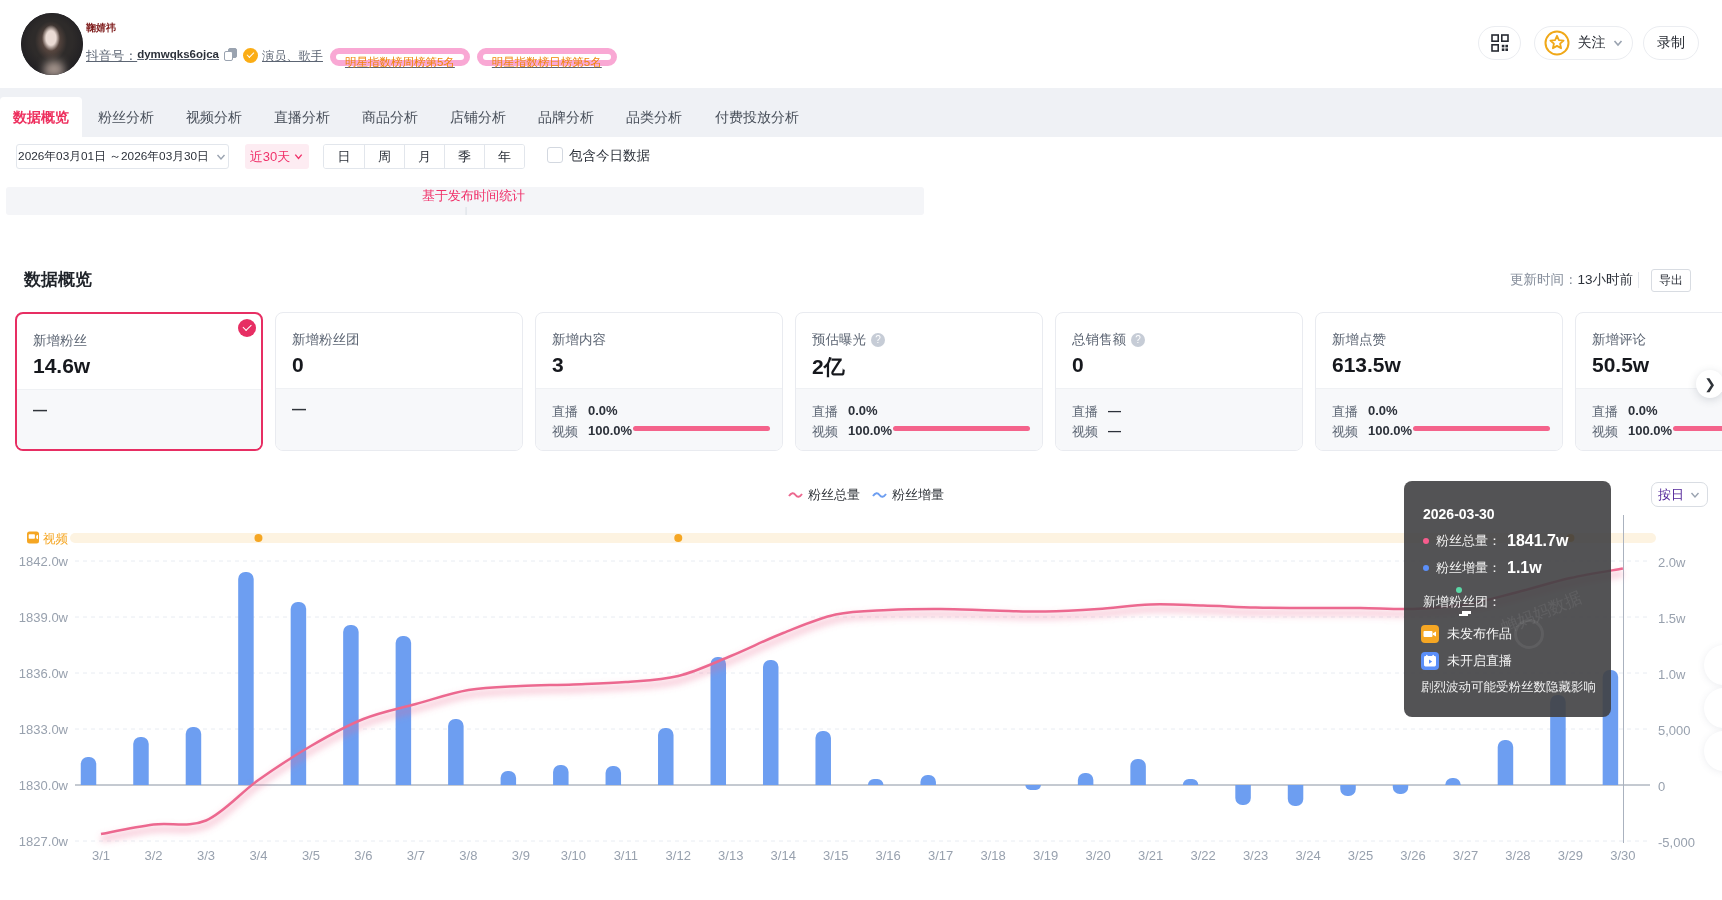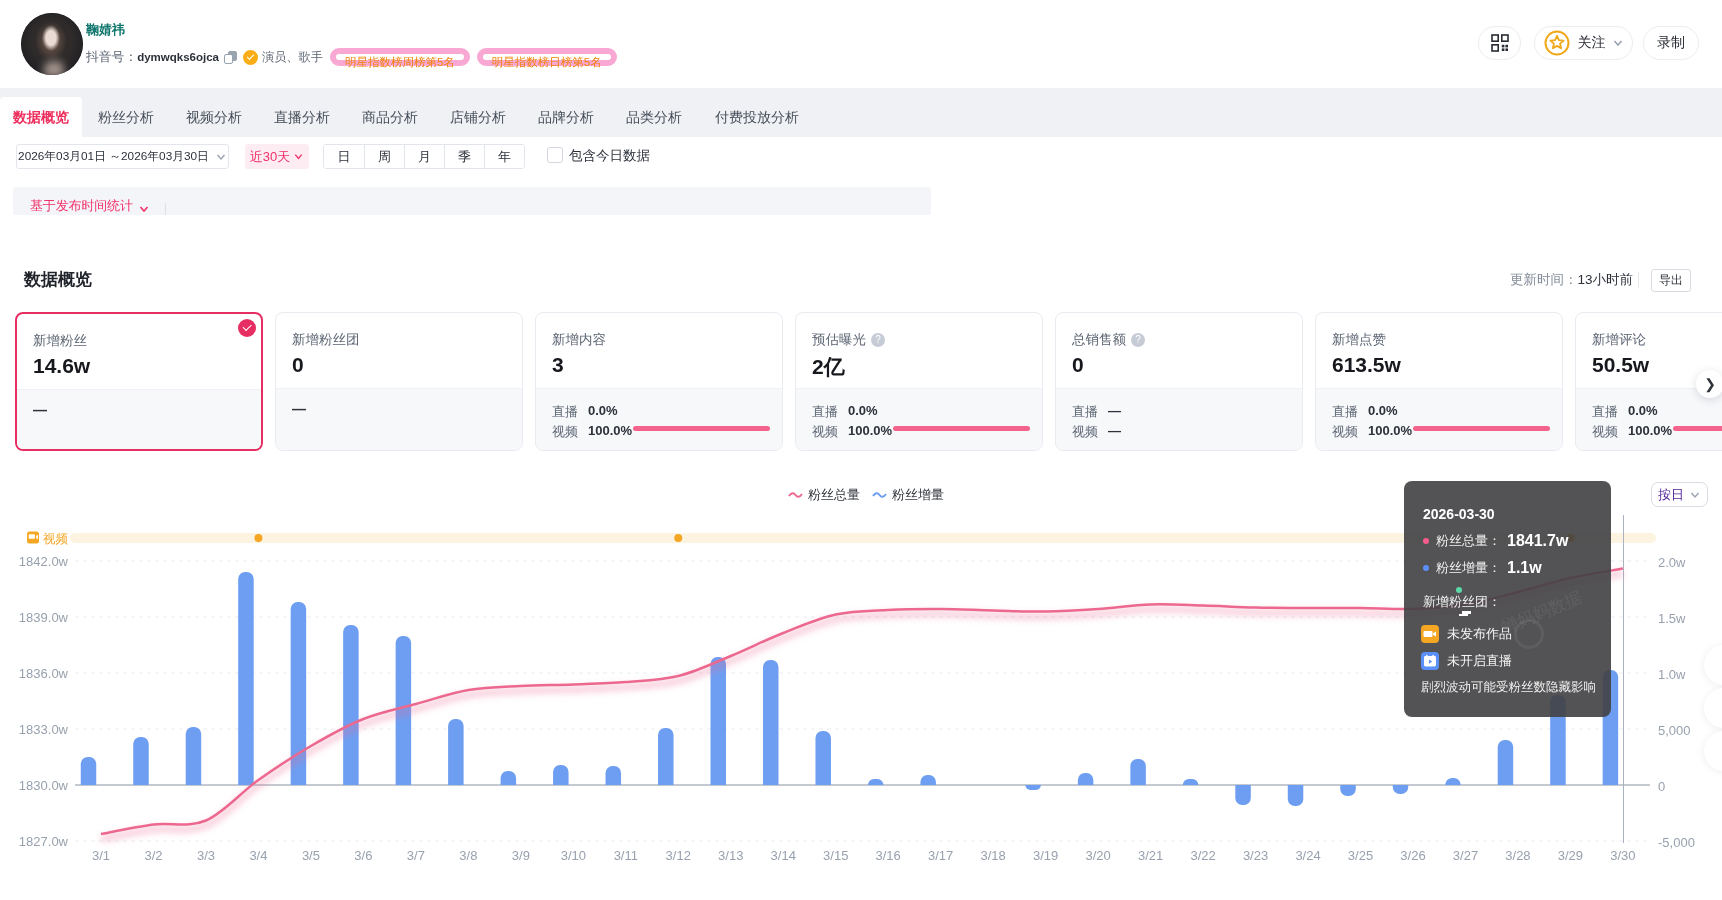--- a/index.html
+++ b/index.html
@@ -9,22 +9,22 @@
 
 
 #hdr{position:absolute;left:0;top:0;width:1722px;height:88px;background:#fff;}
 #ava{position:absolute;left:21px;top:13px;width:62px;height:62px;border-radius:50%;overflow:hidden;
 background:#27262b;}
 #ava .hair{position:absolute;left:0;top:0;width:62px;height:62px;border-radius:50%;
 background:radial-gradient(ellipse 9px 13px at 30px 25px, #eadbd4 0 55%, rgba(234,219,212,0) 100%),
 radial-gradient(ellipse 16px 20px at 30px 28px, #57463f 0 50%, rgba(60,50,45,0) 100%),
 radial-gradient(circle at 50% 45%, #2e2b2a 0 45%, #1f1e22 78%, #2a2a30 100%);}
 #ava .sh{position:absolute;left:23px;top:48px;width:20px;height:16px;background:rgba(205,186,175,.75);border-radius:45% 45% 0 0;filter:blur(4px);}
-.name{position:absolute;left:86px;top:21px;font-size:13px;font-weight:bold;color:#0f766e;}
-.row2{position:absolute;left:86px;top:48px;height:18px;font-size:12.8px;color:#5c6573;display:flex;align-items:center;}
+.name{position:absolute;left:86px;top:21px;font-size:10px;font-weight:bold;color:#7f1d1d;}
+.row2{position:absolute;left:86px;top:48px;height:18px;font-size:12.8px;color:#5c6573;display:flex;text-decoration:underline;}
 .dyid{color:#2c313a;font-weight:bold;margin-right:5px;font-size:11.5px;}
 .copyic{width:13px;height:13px;margin-right:6px;position:relative;display:inline-block;}
 .copyic i{position:absolute;border:1.4px solid #9aa3b0;border-radius:2px;width:9px;height:10px;background:#fff;}
 .copyic i.b{left:0;bottom:0;}.copyic i.t{right:0;top:0;background:#9aa3b0;}
 .vbadge{width:15px;height:15px;border-radius:50%;background:#fbad15;margin-right:4px;position:relative;flex:none;}
 .vbadge:after{content:"";position:absolute;left:4px;top:4.2px;width:6px;height:3.2px;border-left:1.6px solid #fff;border-bottom:1.6px solid #fff;transform:rotate(-45deg);}
 .pill{height:18px;line-height:16.5px;border:6px solid #f9a8d4;border-radius:9px;color:#f08307;font-size:11.5px;padding:0 9px;margin-left:7px;white-space:nowrap;}
 .hbtn{position:absolute;top:26px;height:34px;border:1px solid #ebedf1;border-radius:17px;background:#fff;
 display:flex;align-items:center;justify-content:center;font-size:14px;color:#272b33;}
 
@@ -41,22 +41,22 @@
 font-size:11.8px;color:#2c313a;display:flex;align-items:center;justify-content:center;white-space:nowrap;}
 .quick{position:absolute;left:243px;top:7px;width:64px;height:25px;background:#fdecf2;border-radius:3px;
 font-size:13px;color:#f0316a;display:flex;align-items:center;justify-content:center;}
 #seg{position:absolute;left:321px;top:7px;height:25px;display:flex;border:1px solid #e2e6ec;border-radius:3px;overflow:hidden;}
 #seg div{width:40px;height:23px;line-height:23px;text-align:center;font-size:13px;color:#2c313a;background:#fff;border-left:1px solid #e2e6ec;}
 #seg div:first-child{border-left:none;}
 .cbx{position:absolute;left:545px;top:10px;width:16px;height:16px;border:1px solid #d3d8e0;border-radius:3px;background:#fff;}
 .cbxl{position:absolute;left:567px;top:10px;font-size:13.5px;color:#2c313a;}
 
 
-#notice{position:absolute;left:13px;top:187px;width:918px;height:28px;background:#f4f5f8;border-radius:3px;
-display:flex;align-items:flex-end;font-size:12px;letter-spacing:-0.15px;color:#30343a;white-space:nowrap;overflow:hidden;}
+#notice{position:absolute;left:6px;top:187px;width:918px;height:28px;background:#f4f5f8;border-radius:3px;
+display:flex;align-items:center;font-size:12px;letter-spacing:-0.15px;color:#30343a;white-space:nowrap;overflow:hidden;flex-direction:column;}
 
 
 #sect{position:absolute;left:24px;top:268px;font-size:17px;font-weight:bold;color:#21252b;}
 #upd{position:absolute;right:89px;top:271px;font-size:13.5px;color:#878f9c;}
 #upd b{color:#2c313a;font-weight:normal;}
 #vline1{position:absolute;left:1638px;top:272px;width:1px;height:16px;background:#e4e7ec;}
 #export{position:absolute;left:1651px;top:269px;width:40px;height:23px;border:1px solid #d8dce2;border-radius:3px;
 font-size:12px;color:#2c313a;display:flex;align-items:center;justify-content:center;background:#fff;}
 
 

